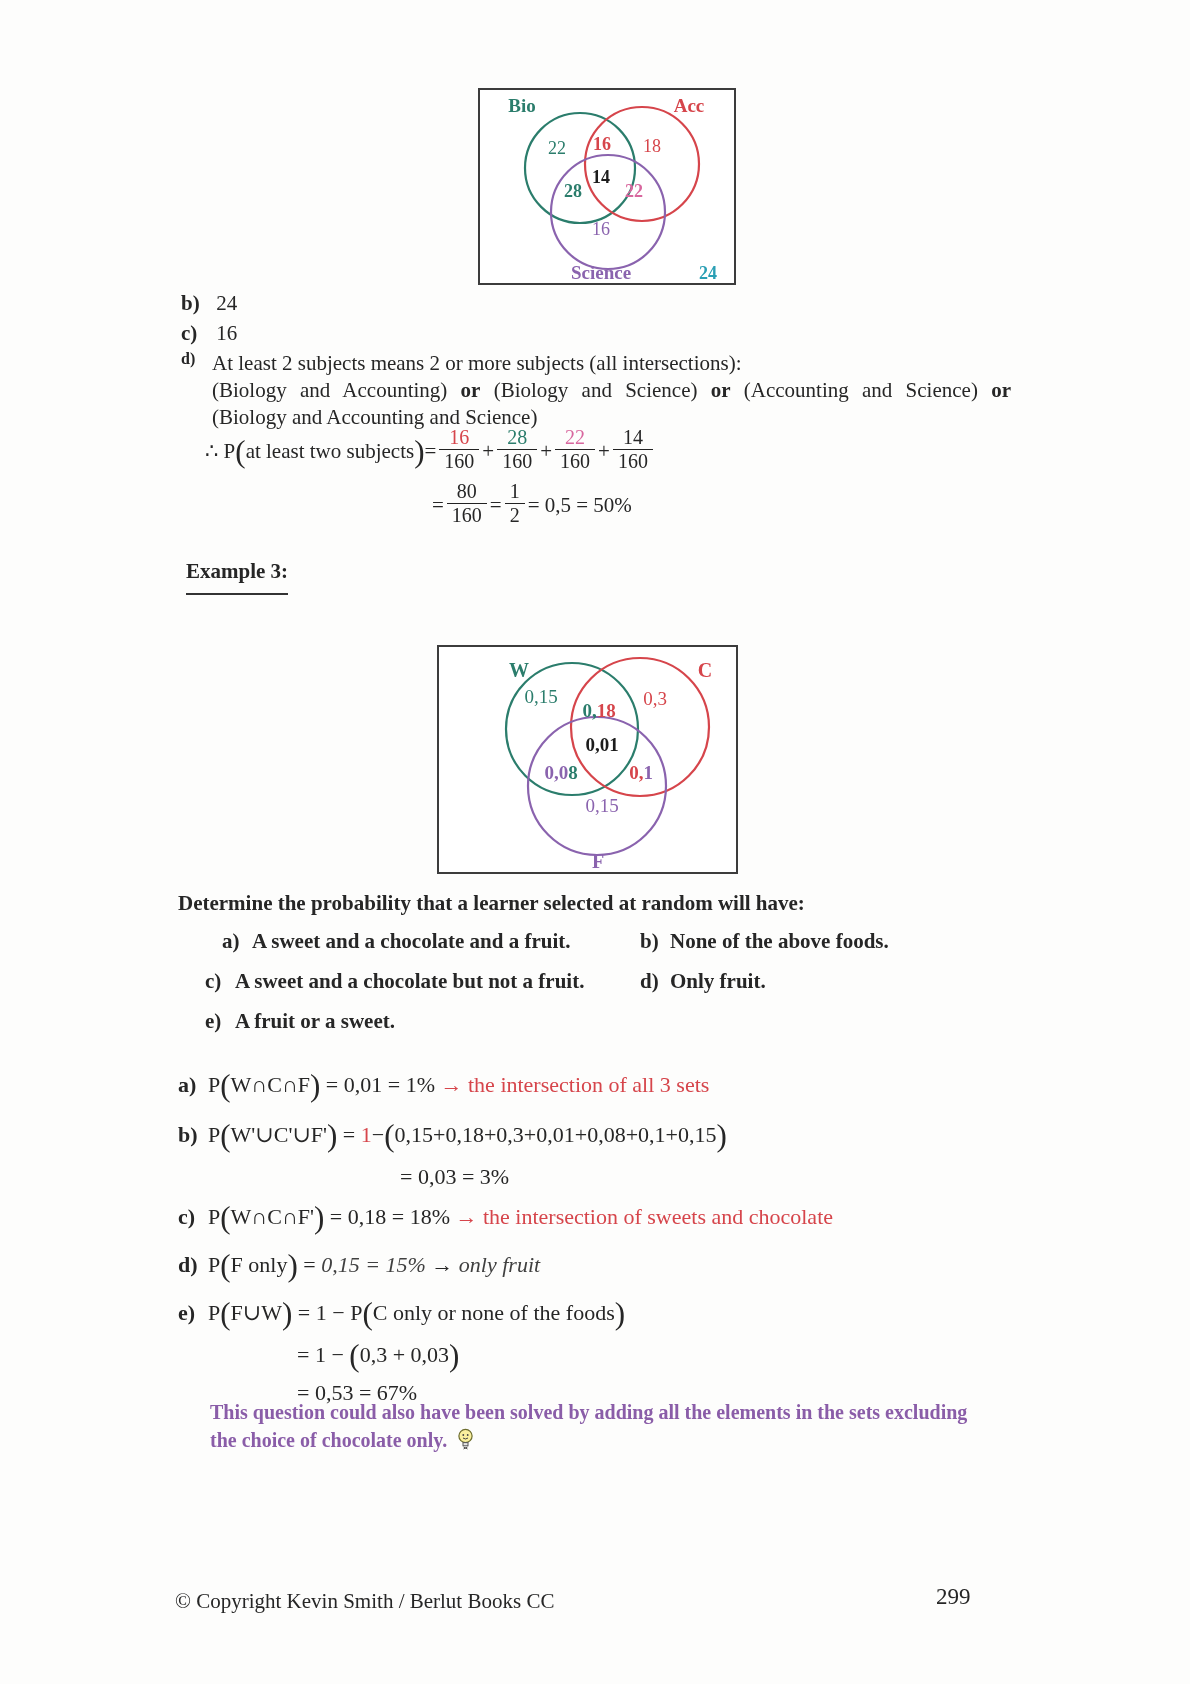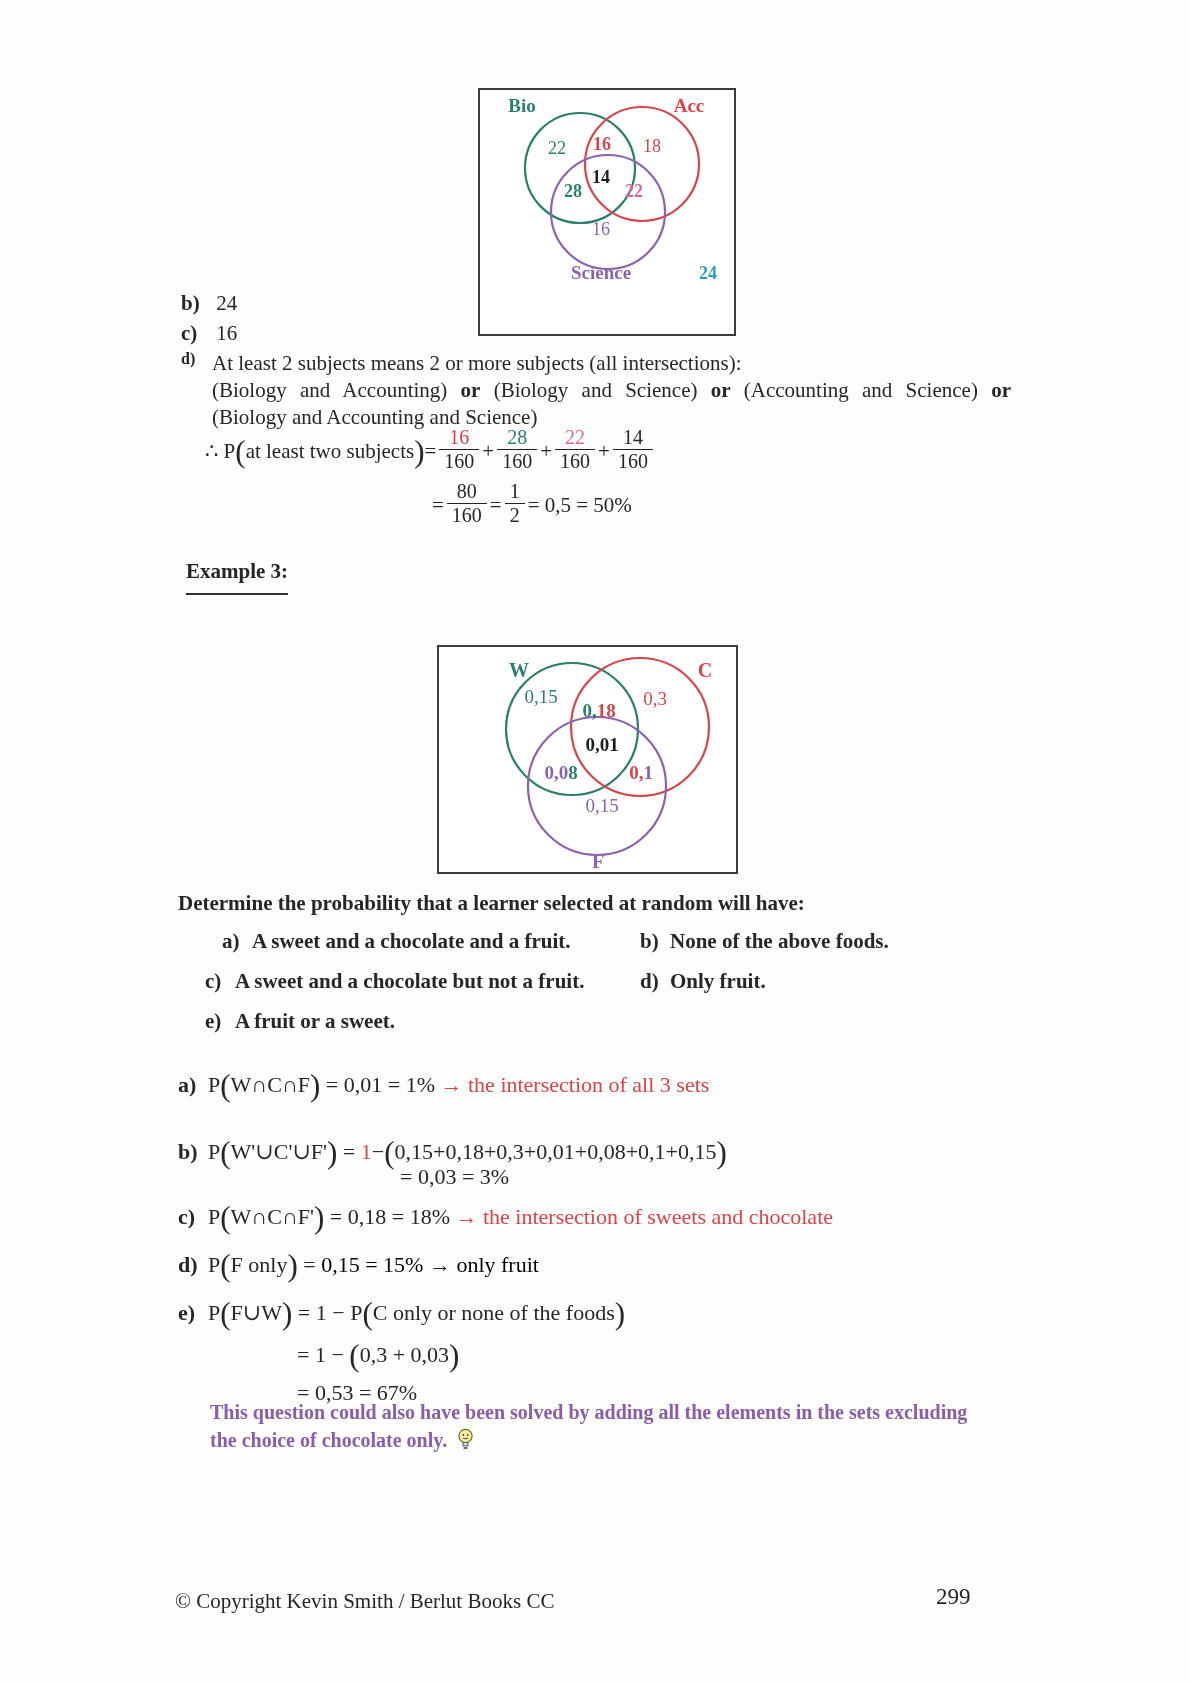--- a/index.html
+++ b/index.html
@@ -13,21 +13,21 @@
     color:#262626;
     overflow:hidden;
   }
   .abs{position:absolute;}
   .vennbox{border:2.5px solid #3c3c3c;background:#fff;box-sizing:border-box;}
   svg text{font-family:"Liberation Serif","DejaVu Serif",serif;}
 
   
   .teal{color:#2b7d6c;}
   .red{color:#d6454b;}
-  .purple{color:#000000;}
+  .purple{color:#404040;font-style:italic;}
   .pink{color:#d8679e;}
   .notepurple{color:#8a5da8;}
   .b{font-weight:bold;}
 
   .bodytxt{font-size:21px;}
   .lbl{font-weight:bold;display:inline-block;min-width:30px;}
 
   
   .frac{display:inline-block;text-align:center;vertical-align:middle;margin:0 3px;transform:translateY(-2px);}
   .frac .num{display:block;padding:0 5px;font-size:20px;line-height:23px;}
@@ -42,21 +42,21 @@
   .qtxt{font-weight:bold;font-size:21px;white-space:nowrap;}
   .notetxt{font-weight:bold;font-size:20px;line-height:28px;}
   .underl{border-bottom:2px solid #333;padding-bottom:10px;}
   .bulb{display:inline-block;vertical-align:-5px;margin-left:10px;}
 </style>
 </head>
 <body>
 
 <div class="page">
 
-  <div class="abs vennbox" style="left:478px;top:88px;width:258px;height:248px;">
+  <div class="abs vennbox" style="left:478px;top:88px;width:258px;height:197px;">
     <svg width="253" height="192" viewBox="0 0 253 192">
       <circle cx="100" cy="78" r="55" fill="none" stroke="#2b7d6c" stroke-width="2.2"></circle>
       <circle cx="162" cy="74" r="57" fill="none" stroke="#d6454b" stroke-width="2.2"></circle>
       <circle cx="128" cy="122" r="57" fill="none" stroke="#8a63ae" stroke-width="2.2"></circle>
       <text x="42" y="22" text-anchor="middle" font-size="19" font-weight="bold" fill="#2b7d6c">Bio</text>
       <text x="209" y="22" text-anchor="middle" font-size="19" font-weight="bold" fill="#d6454b">Acc</text>
       <text x="77" y="64" text-anchor="middle" font-size="18" fill="#2b7d6c">22</text>
       <text x="122" y="60" text-anchor="middle" font-size="18" font-weight="bold" fill="#d6454b">16</text>
       <text x="172" y="62" text-anchor="middle" font-size="18" fill="#d6454b">18</text>
       <text x="121" y="93" text-anchor="middle" font-size="18" font-weight="bold" fill="#1c1c1c">14</text>
@@ -166,21 +166,21 @@
     <span class="lbl">d)</span><span>Only fruit.</span>
   </div>
   <div class="abs qtxt" style="left:205px;top:1009px;">
     <span class="lbl">e)</span><span>A fruit or a sweet.</span>
   </div>
 
   <div class="abs soltxt" style="left:178px;top:1070px;">
     <span class="lbl">a)</span><span>P</span><span class="bp">(</span><span>W∩C∩F</span><span class="bp">)</span><span> = 0,01 = 1% </span><span class="red">→</span><span class="red"> the intersection of all 3 sets</span>
   </div>
 
-  <div class="abs soltxt" style="left:178px;top:1120px;margin-top:17px;">
+  <div class="abs soltxt" style="left:178px;top:1120px;">
     <span class="lbl">b)</span><span>P</span><span class="bp">(</span><span>W'∪C'∪F'</span><span class="bp">)</span><span> = </span><span class="red">1</span><span>−</span><span class="bp">(</span><span>0,15+0,18+0,3+0,01+0,08+0,1+0,15</span><span class="bp">)</span>
   </div>
   <div class="abs soltxt" style="left:400px;top:1164px;">= 0,03 = 3%</div>
 
   <div class="abs soltxt" style="left:178px;top:1202px;">
     <span class="lbl">c)</span><span>P</span><span class="bp">(</span><span>W∩C∩F'</span><span class="bp">)</span><span> = 0,18 = 18% </span><span class="red">→</span><span class="red"> the intersection of sweets and chocolate</span>
   </div>
 
   <div class="abs soltxt" style="left:178px;top:1250px;">
     <span class="lbl">d)</span><span>P</span><span class="bp">(</span><span>F only</span><span class="bp">)</span><span> = </span><span class="purple">0,15 = 15% </span><span>→</span><span class="purple"> only fruit</span>

